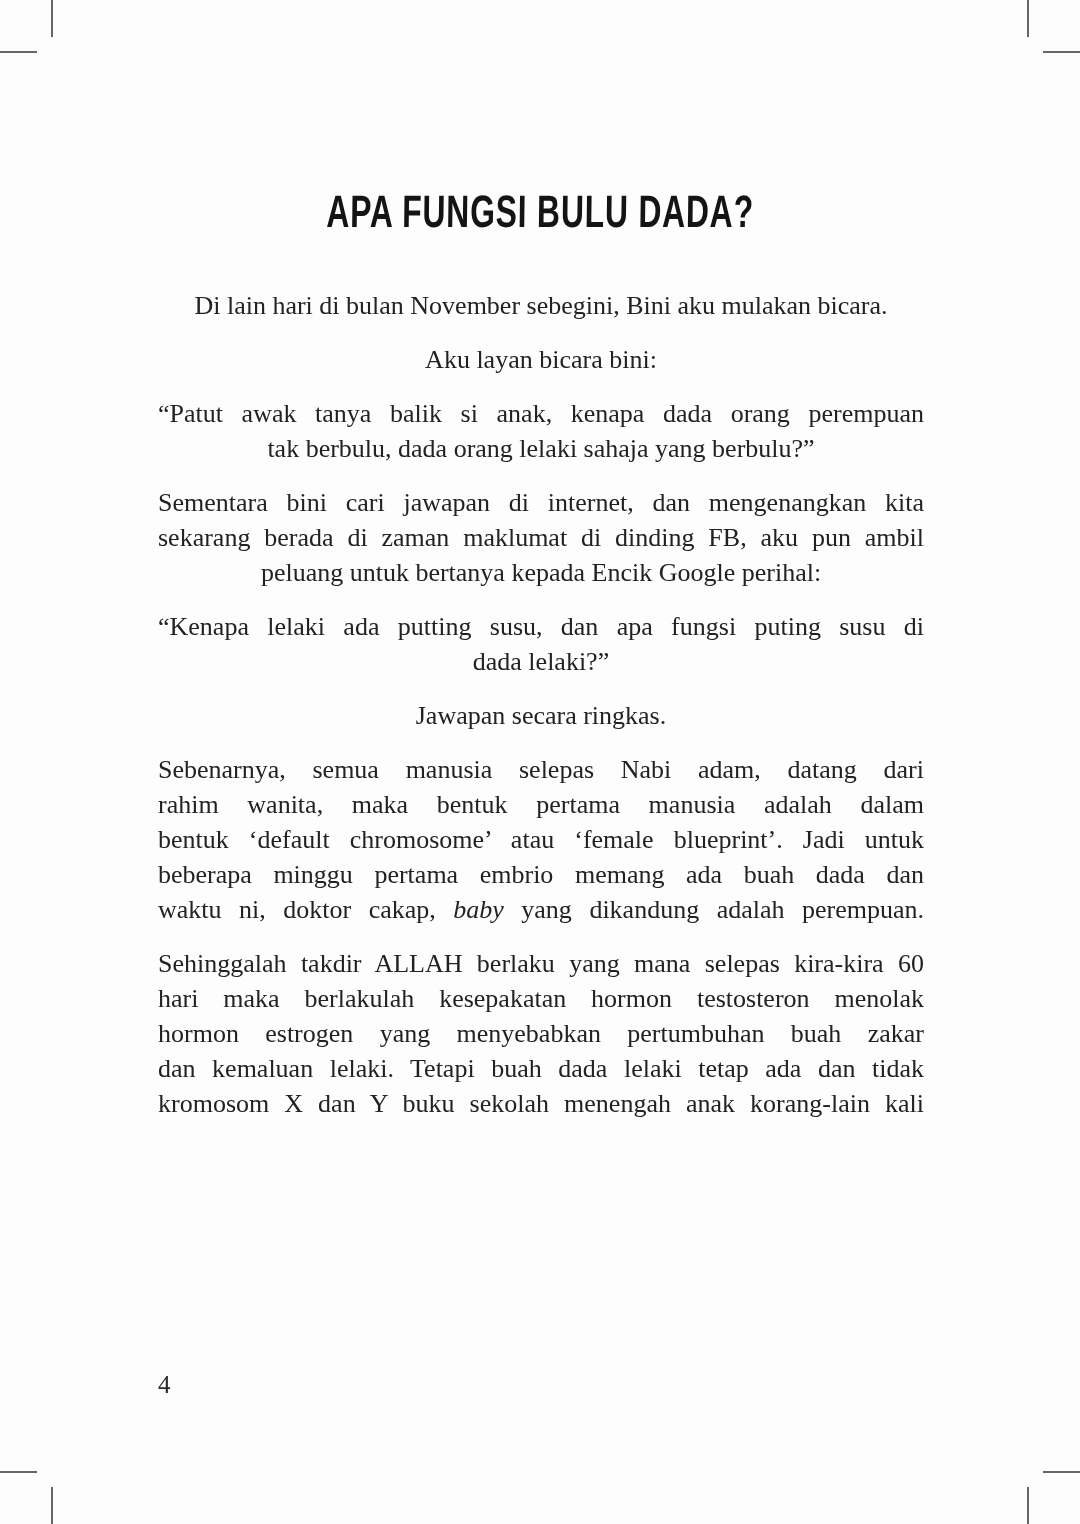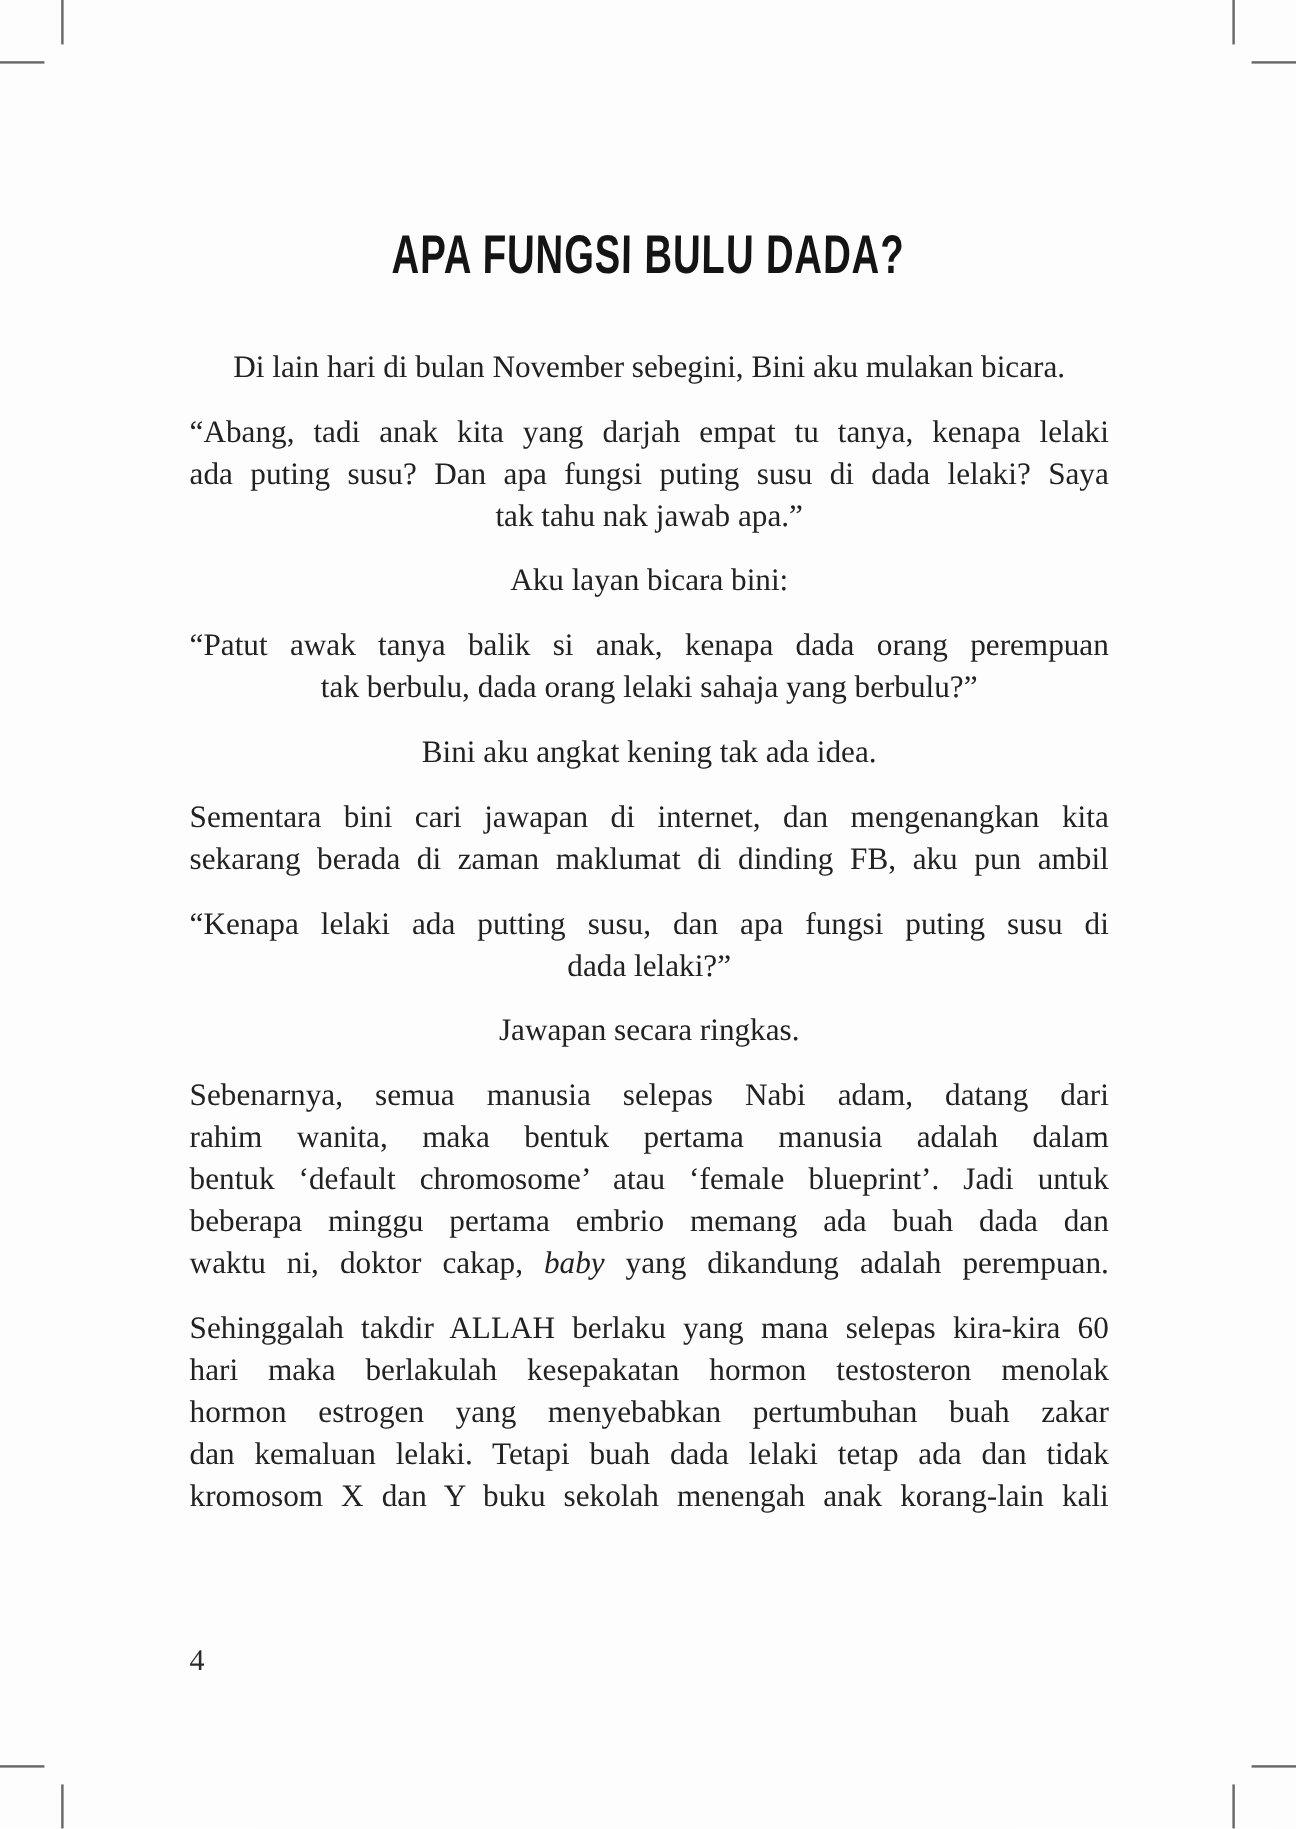--- a/index.html
+++ b/index.html
@@ -94,37 +94,30 @@
 
   <div class="title-wrap">
     <h1 class="chapter-title">APA FUNGSI BULU DADA?</h1>
   </div>
 
   <div class="content">
       <div class="para">
         <div class="line">Di lain hari di bulan November sebegini, Bini aku mulakan bicara.</div>
       </div>
       <div class="para">
-        <div class="line just">“Abang, tadi anak kita yang darjah empat tu tanya, kenapa lelaki</div>
-        <div class="line just">ada puting susu? Dan apa fungsi puting susu di dada lelaki? Saya</div>
-        <div class="line">tak tahu nak jawab apa.”</div>
-      </div>
-      <div class="para">
         <div class="line">Aku layan bicara bini:</div>
       </div>
       <div class="para">
         <div class="line just">“Patut awak tanya balik si anak, kenapa dada orang perempuan</div>
         <div class="line">tak berbulu, dada orang lelaki sahaja yang berbulu?”</div>
       </div>
       <div class="para">
-        <div class="line">Bini aku angkat kening tak ada idea.</div>
-      </div>
-      <div class="para">
         <div class="line just">Sementara bini cari jawapan di internet, dan mengenangkan kita</div>
         <div class="line just">sekarang berada di zaman maklumat di dinding FB, aku pun ambil</div>
+        <div class="line">peluang untuk bertanya kepada Encik Google perihal:</div>
       </div>
       <div class="para">
         <div class="line just">“Kenapa lelaki ada putting susu, dan apa fungsi puting susu di</div>
         <div class="line">dada lelaki?”</div>
       </div>
       <div class="para">
         <div class="line">Jawapan secara ringkas.</div>
       </div>
       <div class="para">
         <div class="line just">Sebenarnya, semua manusia selepas Nabi adam, datang dari</div>

